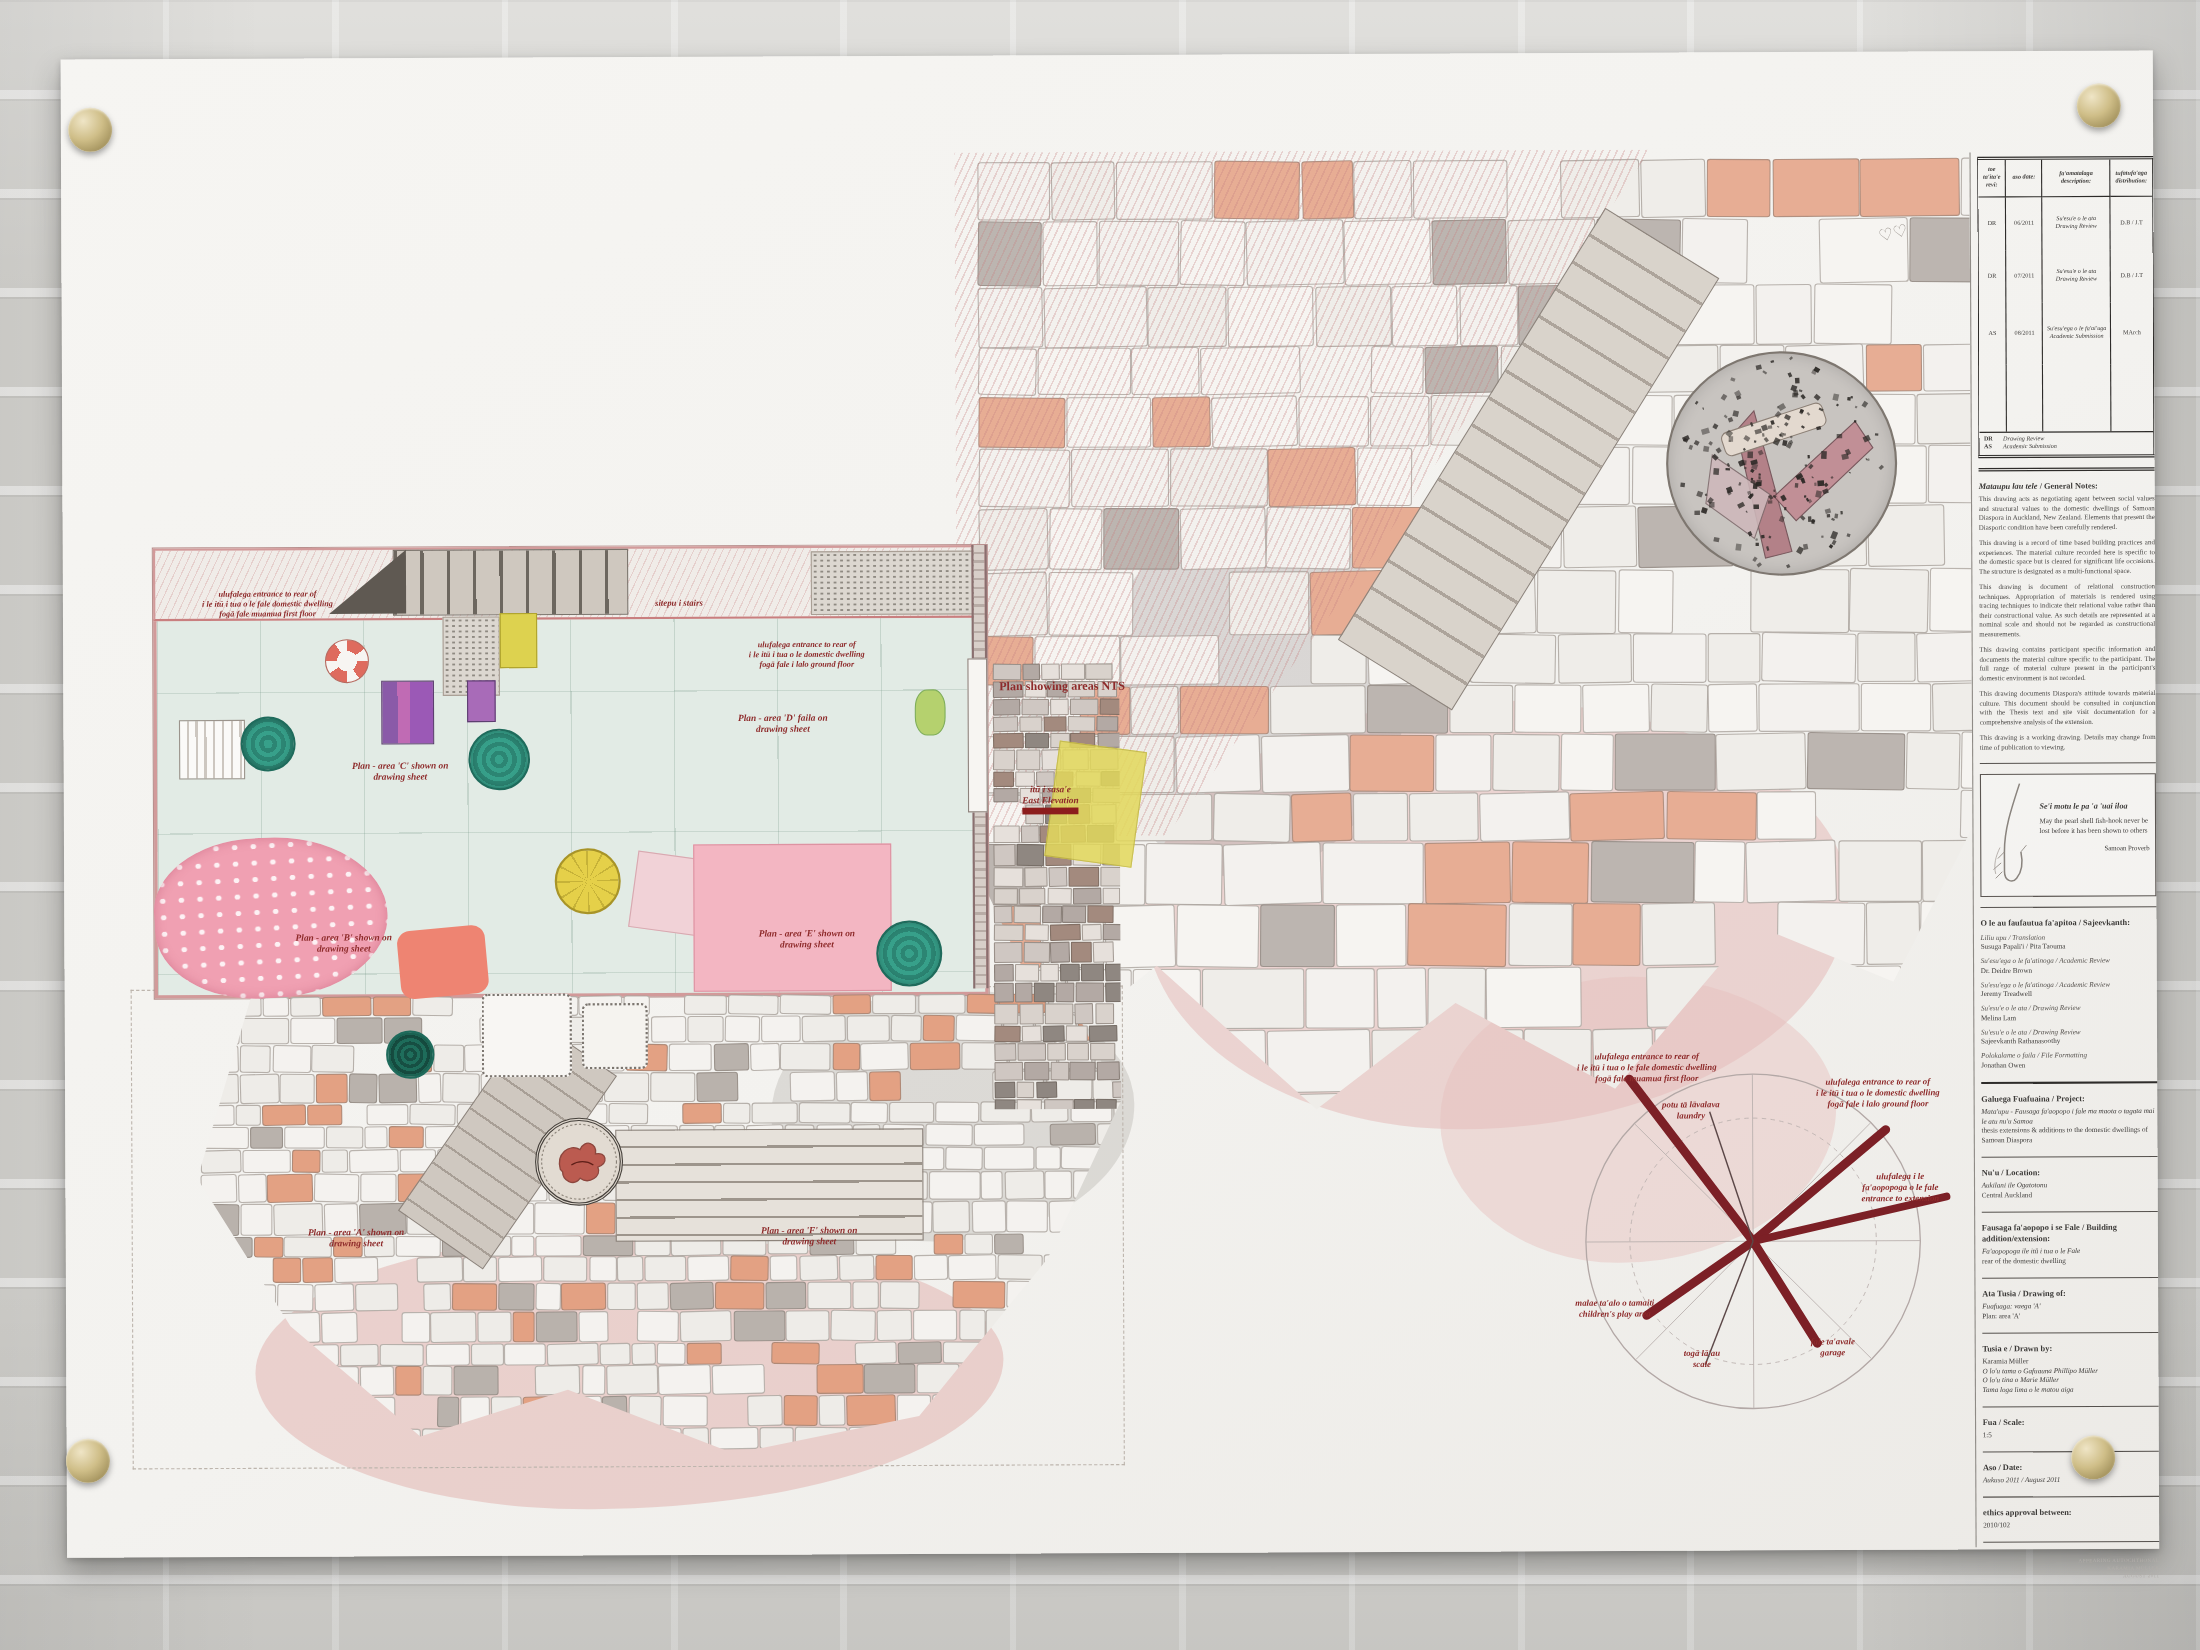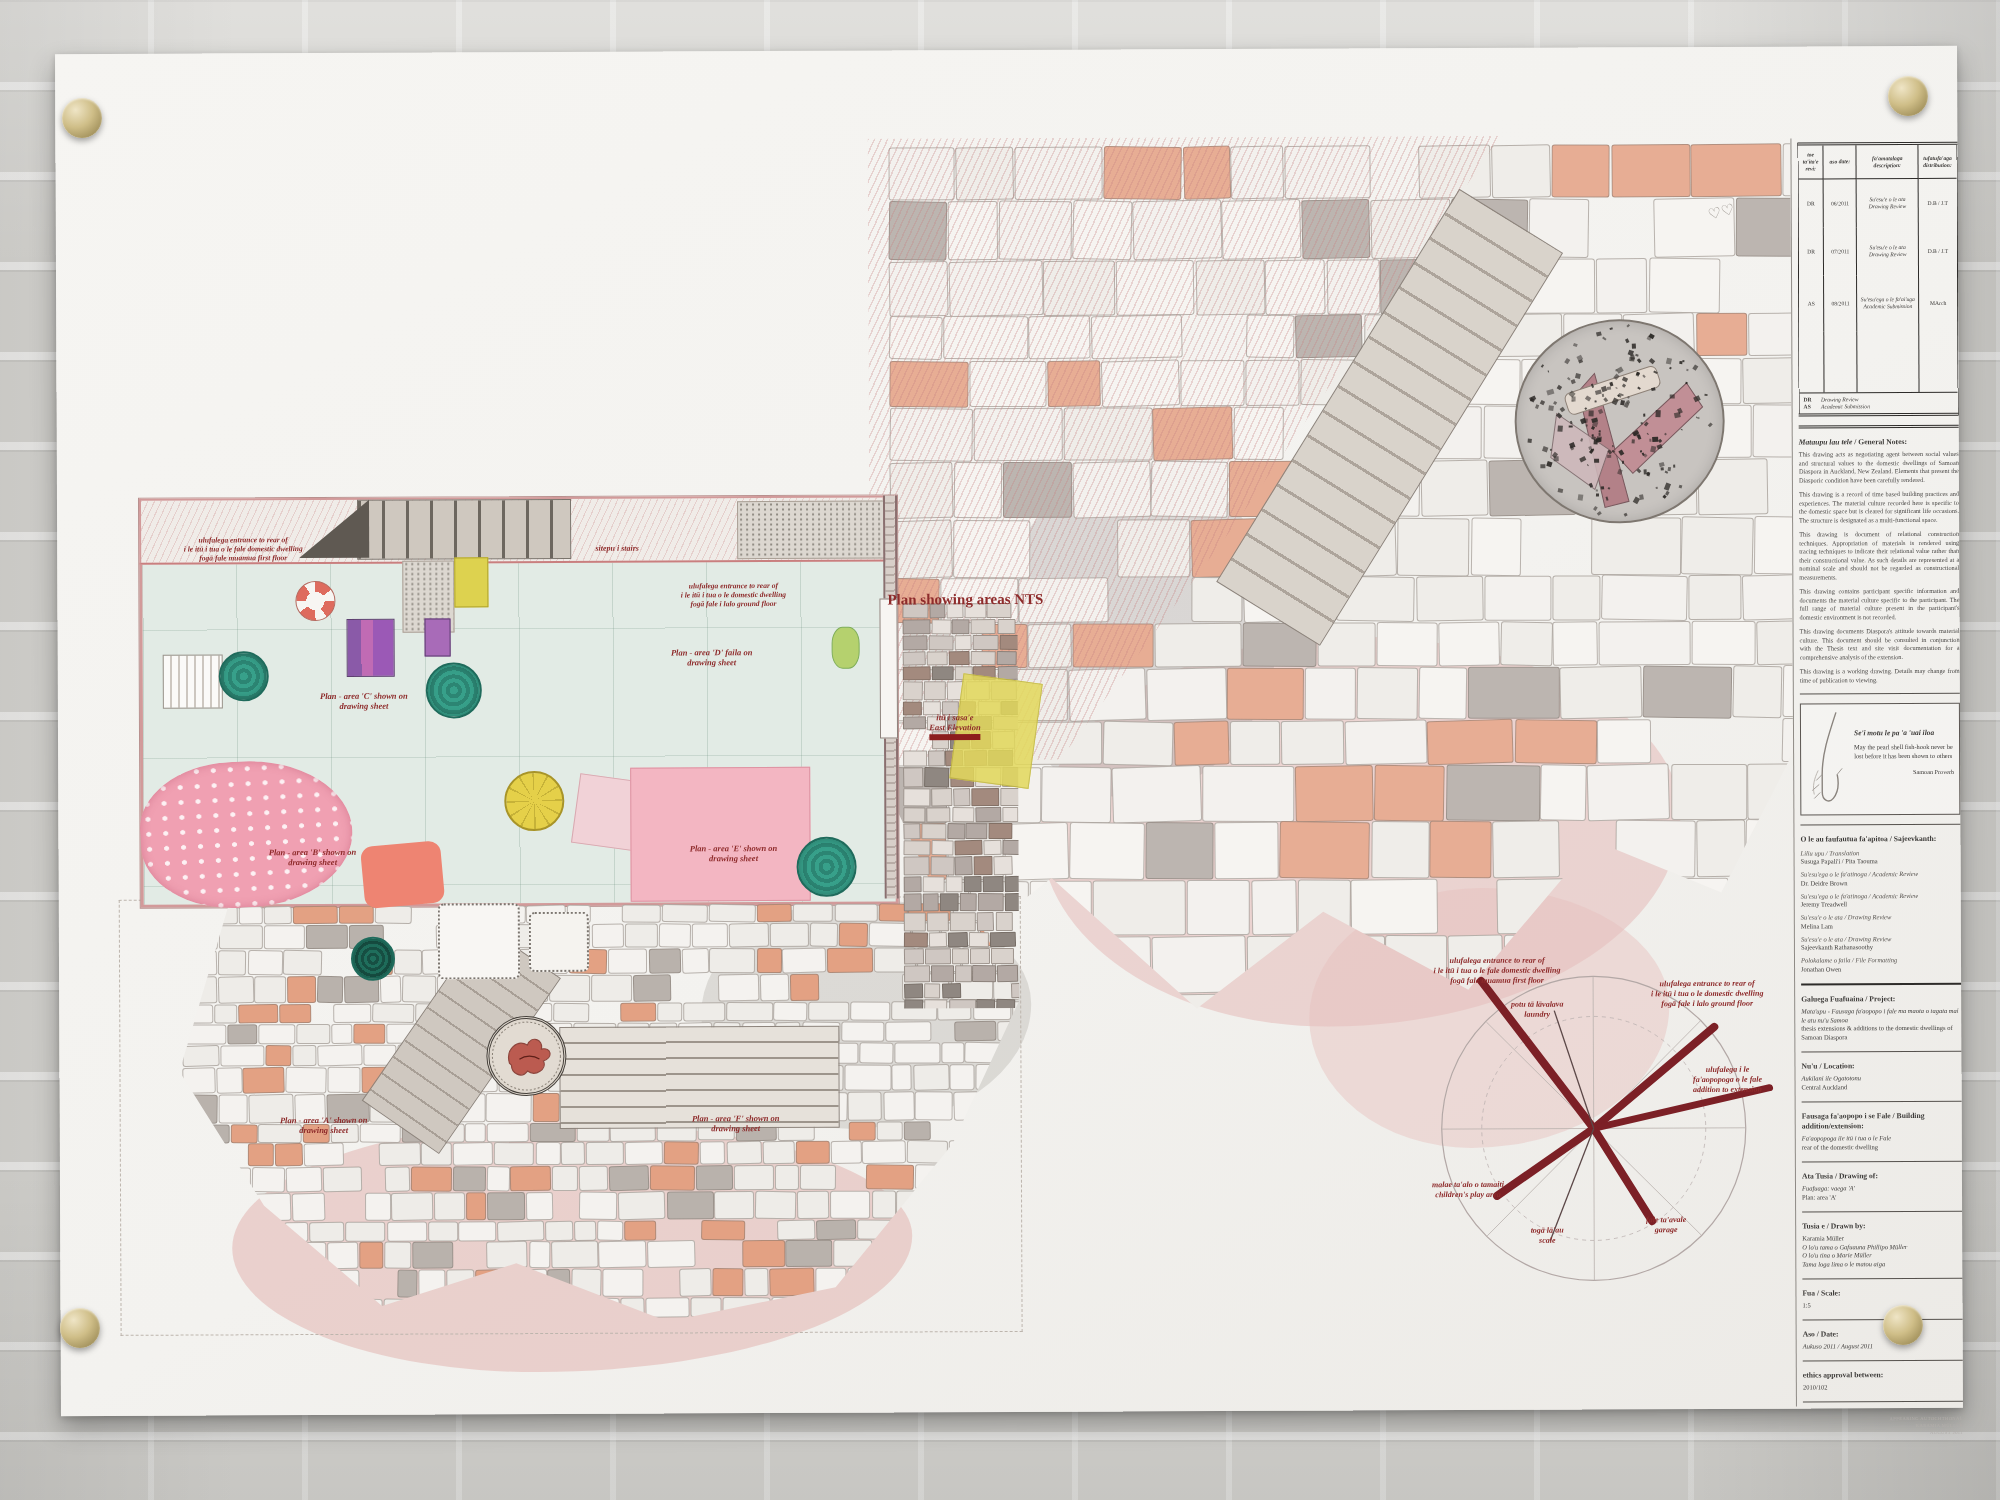--- a/index.html
+++ b/index.html
@@ -966,21 +966,21 @@
       </div>
       <div class="anno" style="left: 306px; top: 638px; font-size: 8.5px; position: absolute;">
         <div>Plan - area 'C' shown on</div>
         <div>drawing sheet</div>
       </div>
       <div class="anno" style="left: 676px; top: 530px; font-size: 7.5px; position: absolute;">
         <div>ulufalega entrance to rear of</div>
         <div>i le itū i tua o le domestic dwelling</div>
         <div>fogā fale i lalo ground floor</div>
       </div>
-      <div class="anno noitalic" style="left: 908px; top: 540px; font-size: 15px; position: absolute; text-align: right;">
+      <div class="anno noitalic" style="left: 908px; top: 568px; font-size: 11px; position: absolute; text-align: right;">
         <div>Plan showing areas NTS</div>
       </div>
       <div class="anno" style="left: 654px; top: 596px; font-size: 8.5px; position: absolute;">
         <div>Plan - area 'D' faila on</div>
         <div>drawing sheet</div>
       </div>
       <div class="anno" style="left: 897px; top: 662px; font-size: 8.5px; position: absolute;">
         <div>itū i sasa'e</div>
         <div>East Elevation</div>
         <span class="redbar"></span>
@@ -1013,21 +1013,21 @@
         <div>laundry</div>
       </div>
       <div class="compass-label" style="left: 1648px; top: 932px; position: absolute;">
         <div>ulufalega entrance to rear of</div>
         <div>i le itū i tua o le domestic dwelling</div>
         <div>fogā fale i lalo ground floor</div>
       </div>
       <div class="compass-label" style="left: 1668px; top: 1018px; position: absolute;">
         <div>ulufalega i le</div>
         <div>fa'aopopoga o le fale</div>
-        <div>addition to extension</div>
+        <div>entrance to extension</div>
       </div>
       <div class="compass-label" style="left: 1408px; top: 1132px; position: absolute;">
         <div>malae ta'alo o tamaiti</div>
         <div>children's play area</div>
       </div>
       <div class="compass-label" style="left: 1487px; top: 1178px; position: absolute;">
         <div>togā lā'au</div>
         <div>scale</div>
       </div>
       <div class="compass-label" style="left: 1606px; top: 1168px; position: absolute;">

